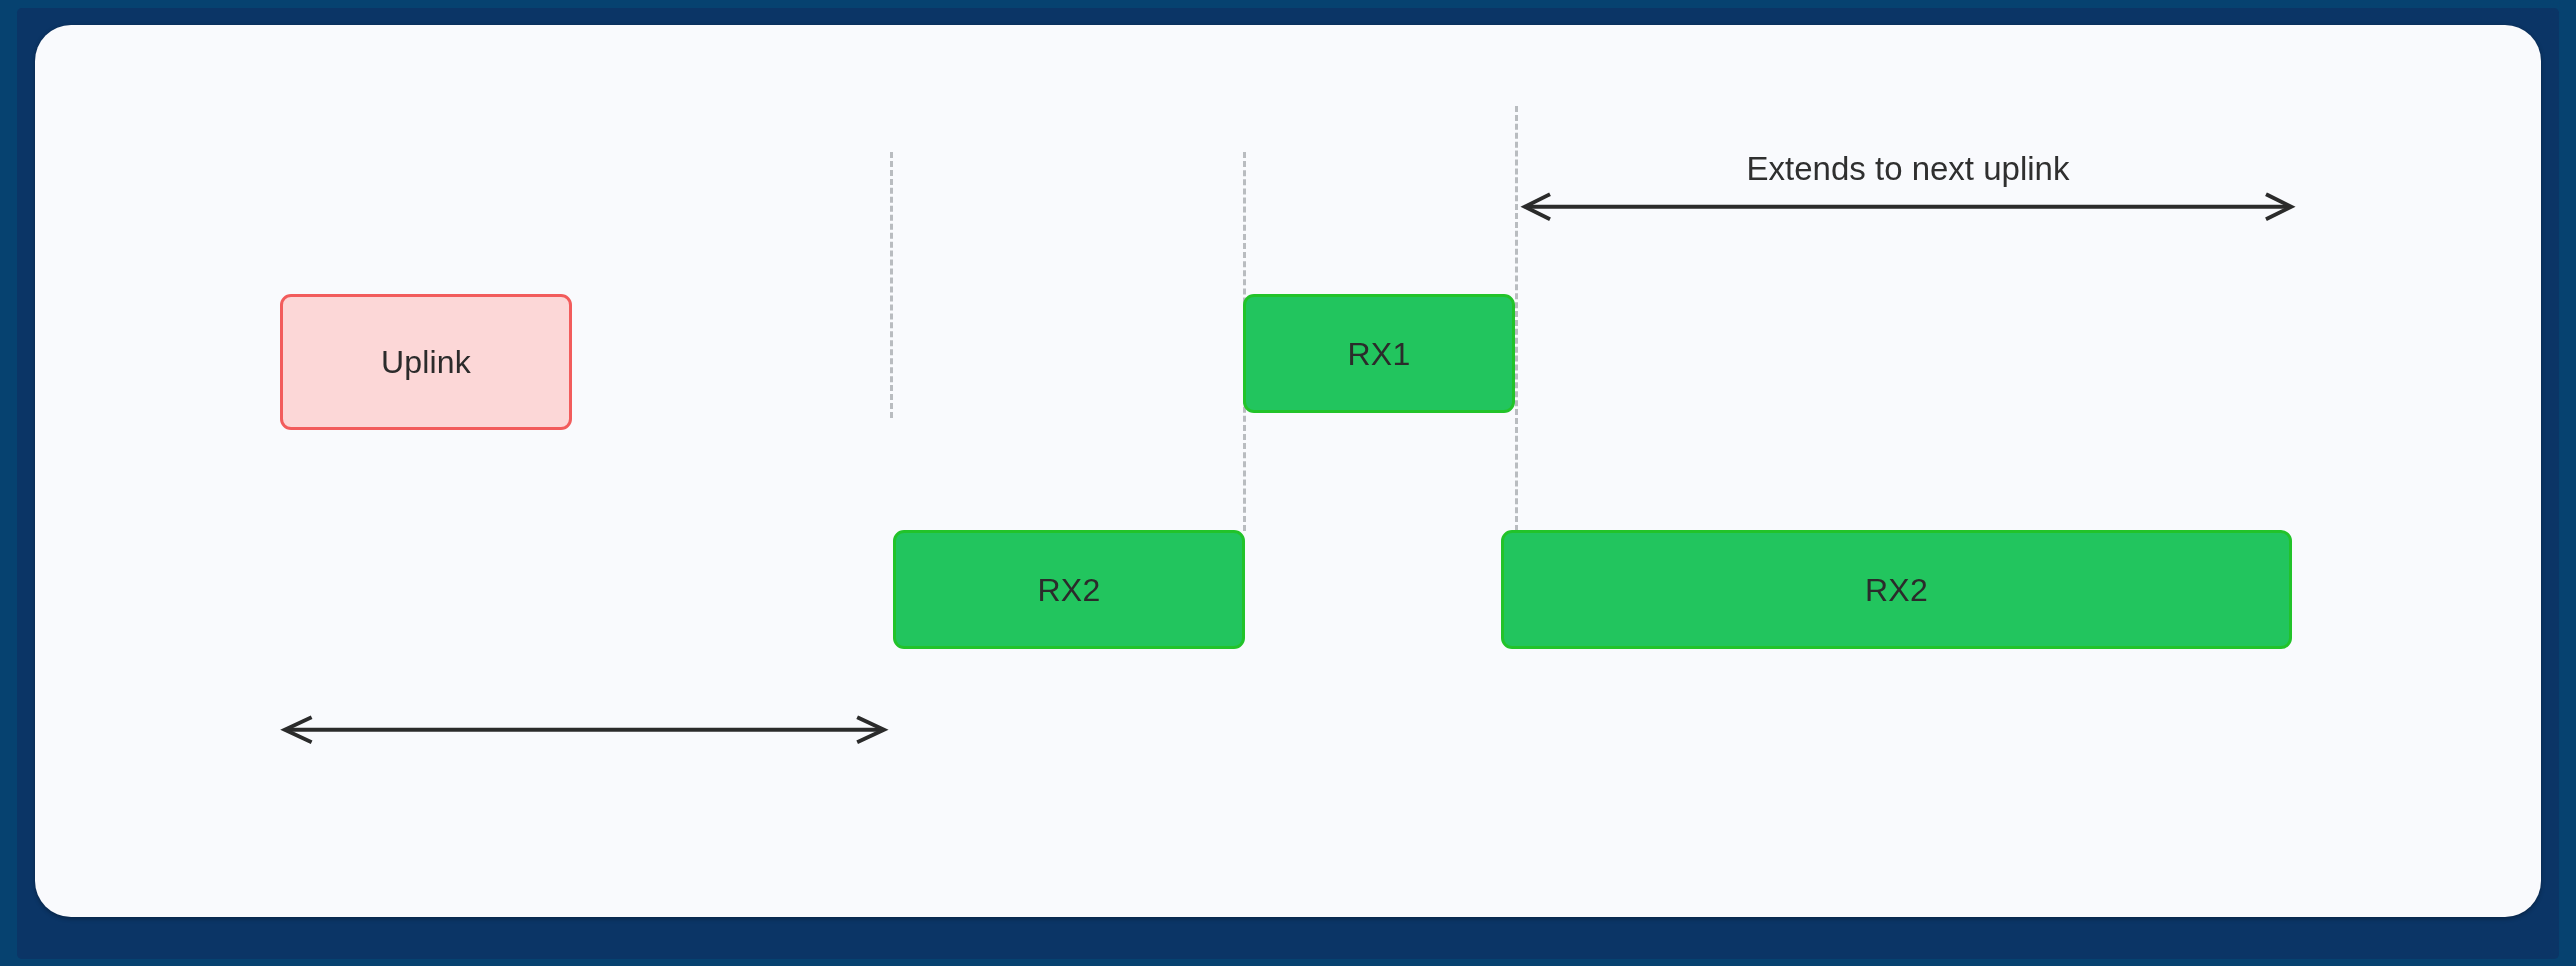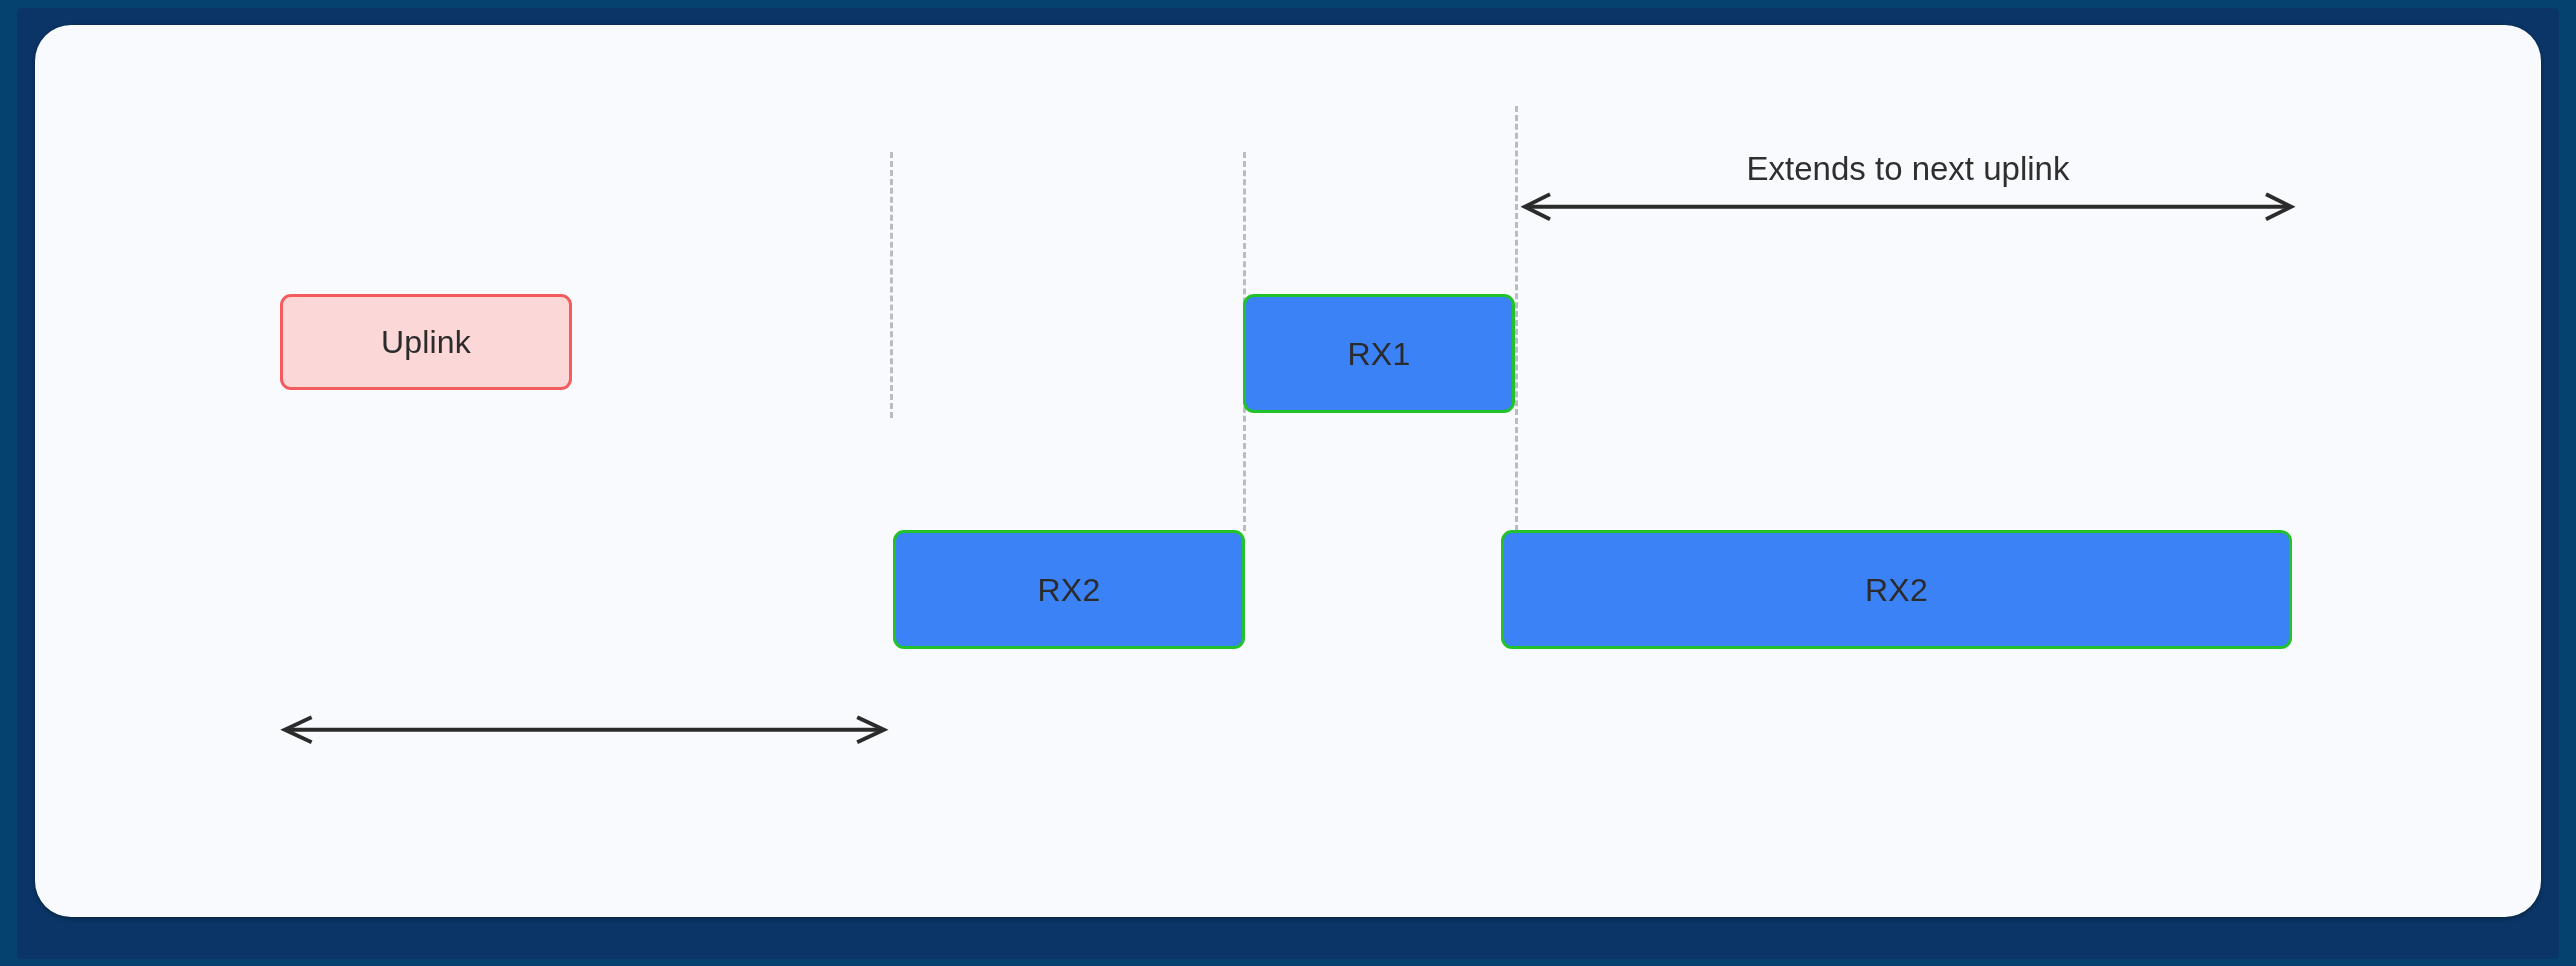--- a/index.html
+++ b/index.html
@@ -49,21 +49,21 @@
     font-size: 32px;
     color: #2b2b2b;
     letter-spacing: 0.2px;
     line-height: 1;
   }
   .node.uplink {
     background: #fcd7d7;
     border-color: #f25c5c;
   }
   .node.rx {
-    background: #3b82f6;
+    background: #22c55e;
     border-color: #22c32a;
   }
 
   .dashline {
     position: absolute;
     width: 0;
     border-left: 3.9px dashed #b9bcc0;
   }
 
   .arrow-wrap { position: absolute; }
@@ -84,21 +84,21 @@
   <div id="frame"></div>
 
   <div id="card">
 
     <div class="dashline" style="left:855px; top:127px; height:266px;"></div>
 
     <div class="dashline" style="left:1208px; top:127px; height:379px;"></div>
 
     <div class="dashline" style="left:1480px; top:81px; height:425px;"></div>
 
-    <div class="node uplink" style="left:245px; top:269px; width:292px; height:96px;">
+    <div class="node uplink" style="left:245px; top:269px; width:292px; height:136px;">
       <span>Uplink</span>
     </div>
 
     <div class="node rx" style="left:1208px; top:269px; width:272px; height:119px;">
       <span>RX1</span>
     </div>
 
     <div class="node rx" style="left:858px; top:505px; width:352px; height:119px;">
       <span>RX2</span>
     </div>

